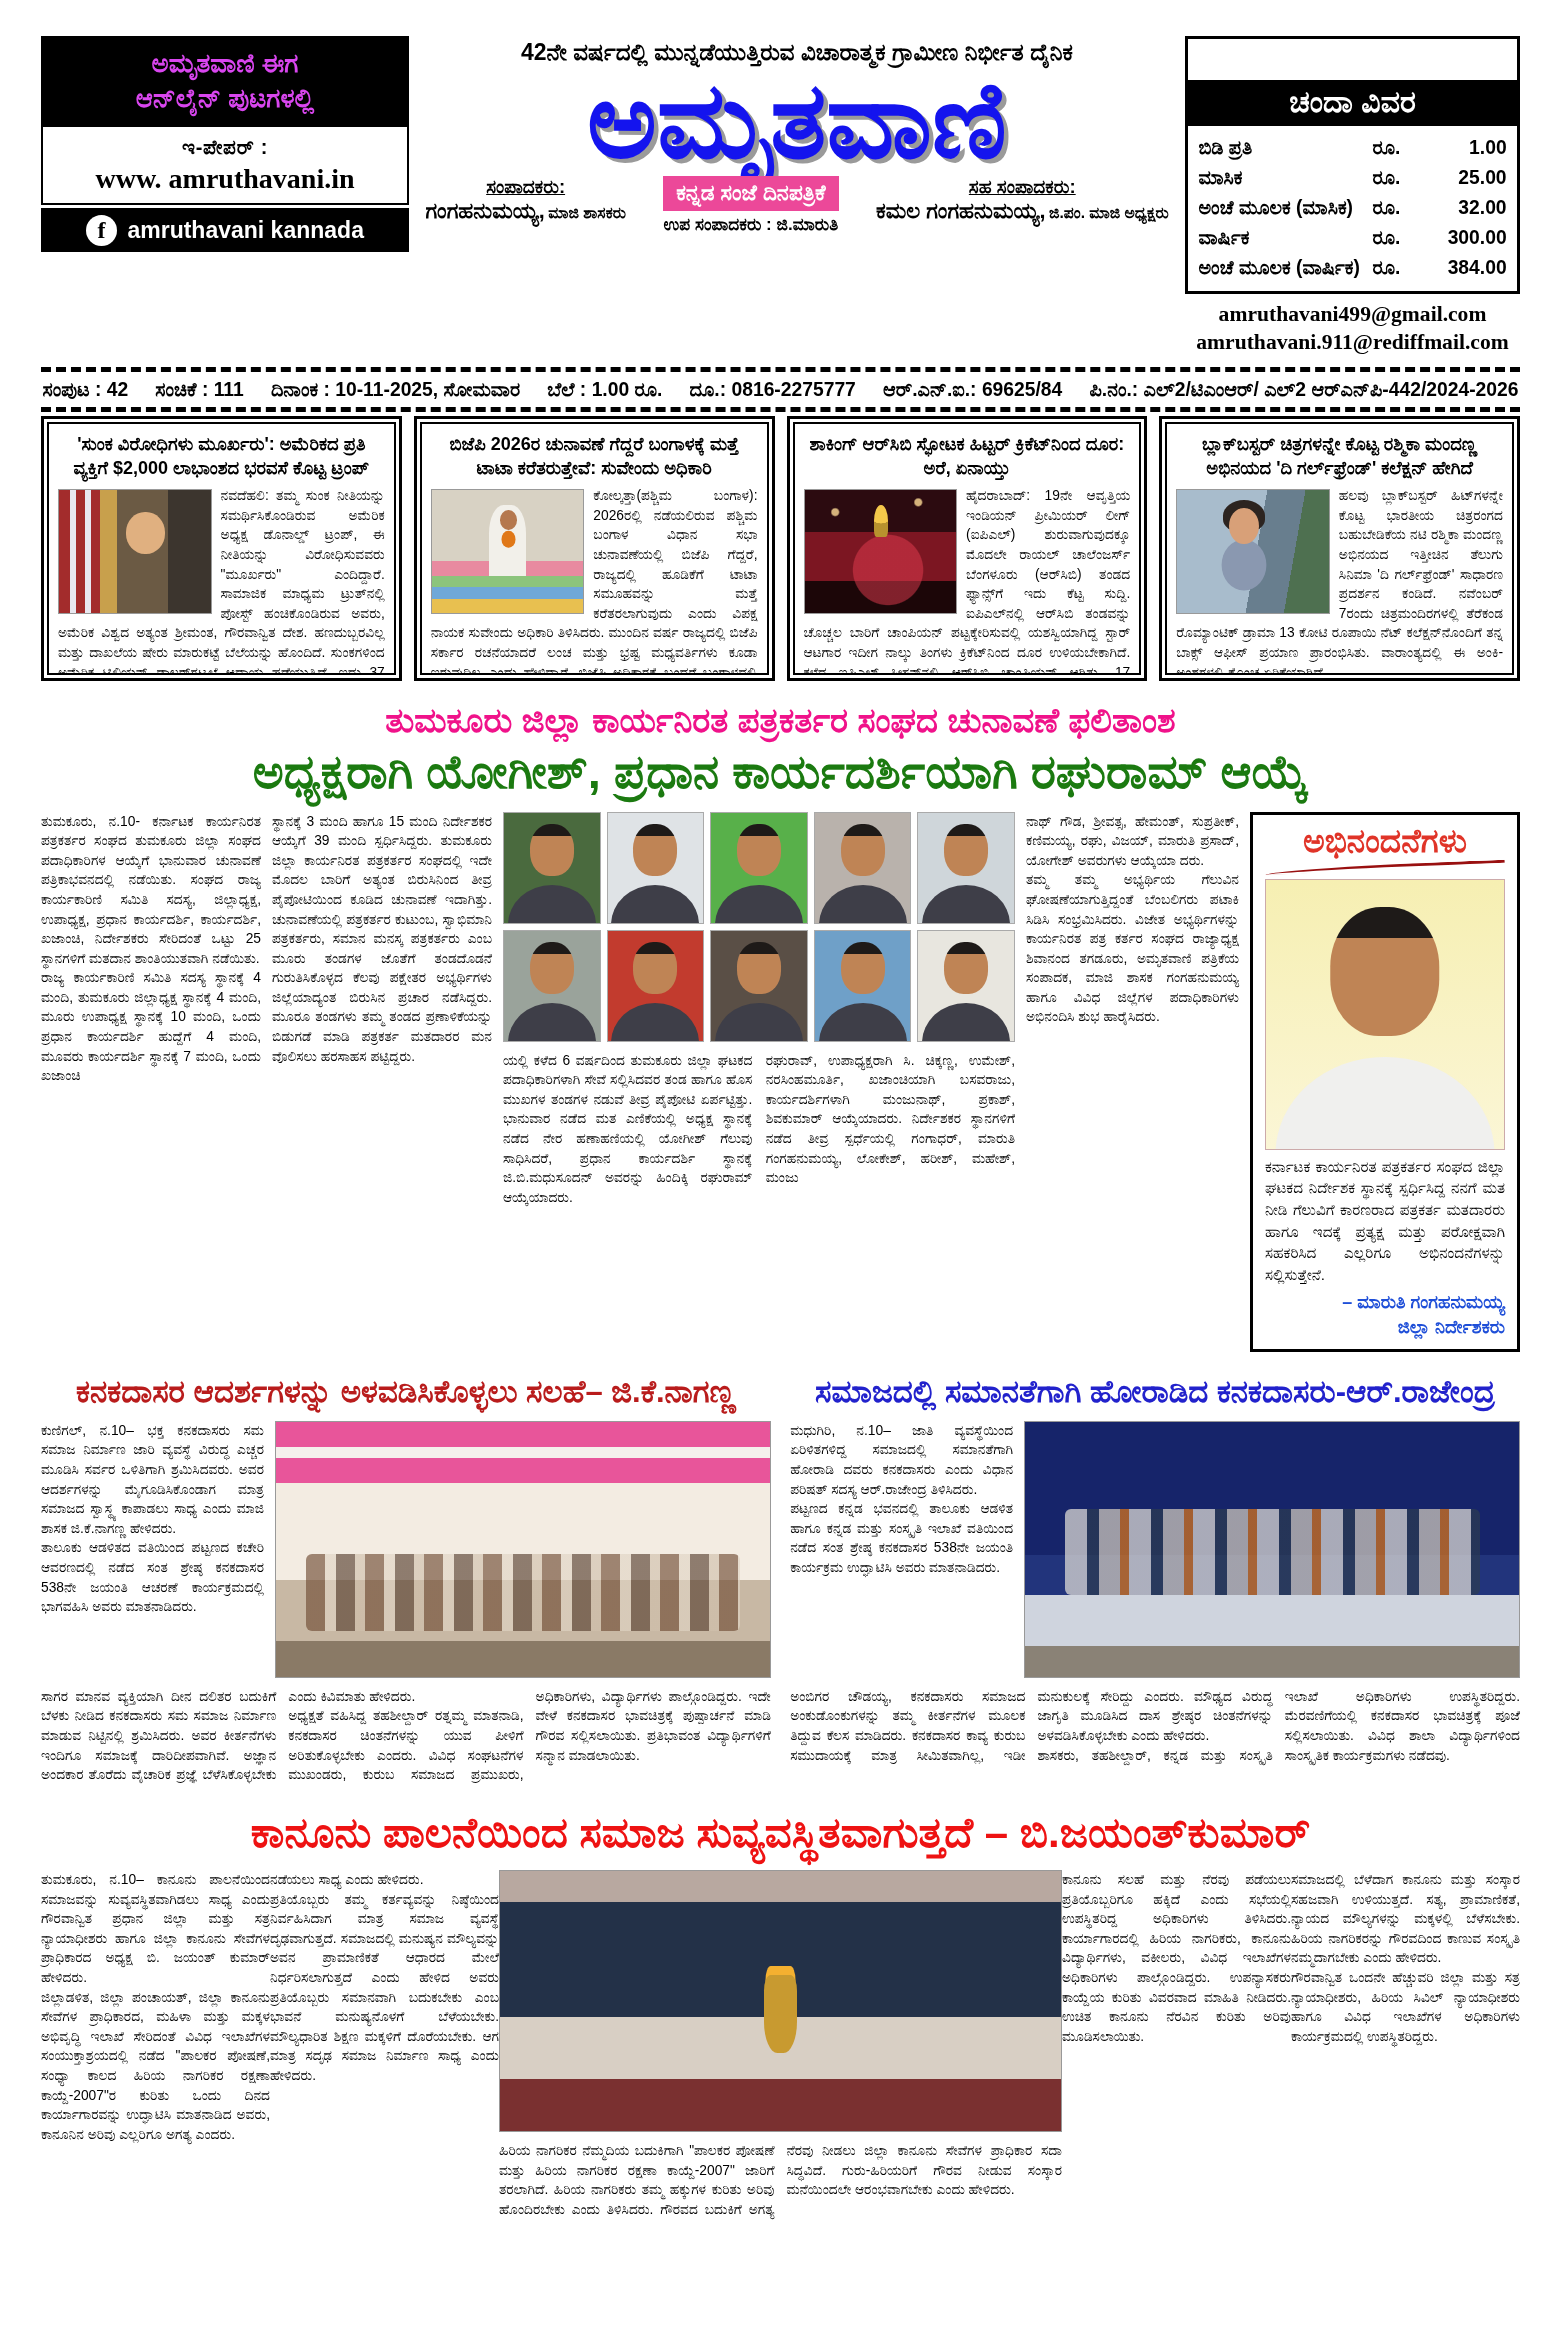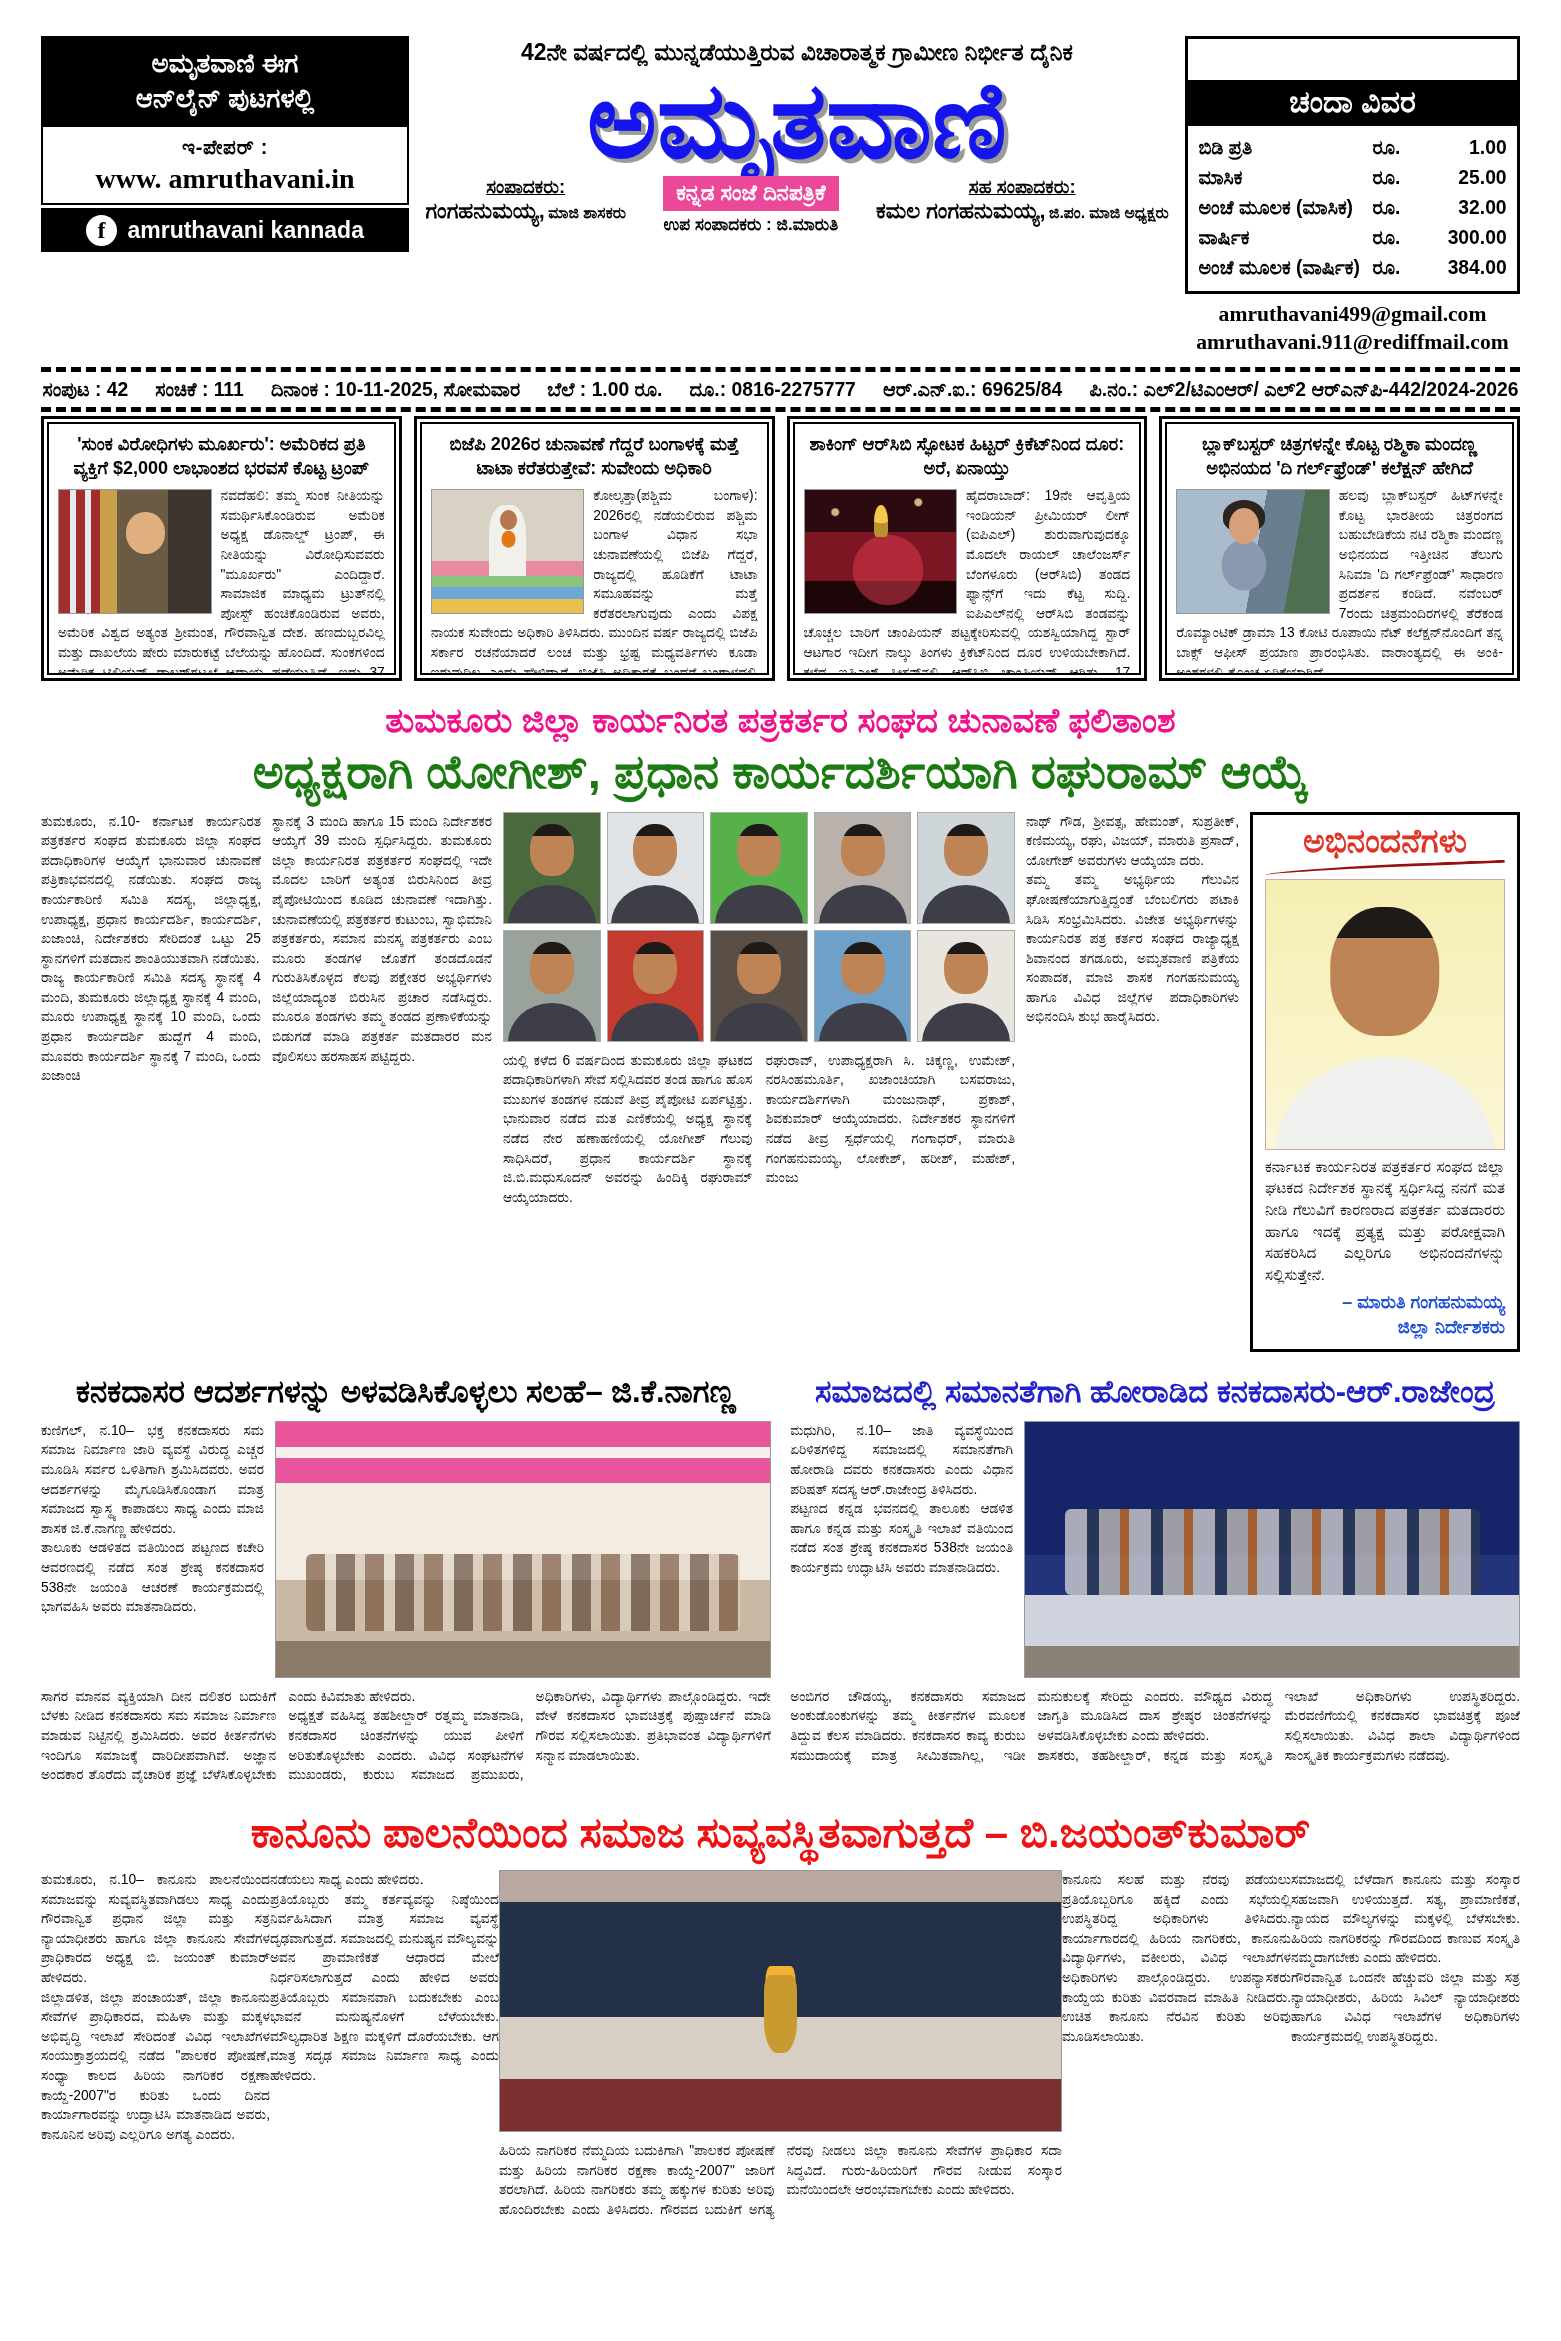--- a/index.html
+++ b/index.html
@@ -1,21 +1,21 @@
 <!DOCTYPE html>
 <html style="font-size:12px"><head>
 <meta charset="utf-8">
 <style>
   * { box-sizing: border-box; margin: 0; padding: 0; }
   body { background: #d8d8d8; font-family: "Liberation Sans", "DejaVu Sans", sans-serif; color: #000; }
   .page { width: 1561px; min-height: 2342px; margin: 0 auto; background: #fff; padding: 36px 41px 22px; }
 
   
   .hdr { display: grid; grid-template-columns: 368px 1fr 335px; gap: 16.4px; align-items: start; }
-  .online-top { background: #000; color: #ffffff; font-weight: bold; font-size: 26px; text-align: center; line-height: 1.35; padding: 10.4px 3px; }
+  .online-top { background: #000; color: #d946ef; font-weight: bold; font-size: 26px; text-align: center; line-height: 1.35; padding: 10.4px 3px; }
   .online-mid { border: 2.2px solid #000; border-top: none; text-align: center; padding: 9px 3px 7.4px; }
   .epaper { font-size: 20px; font-weight: bold; letter-spacing: 0.7px; }
   .website { font-size: 28px; font-weight: bold; font-family: "Liberation Serif", serif; margin-top: 4.5px; }
   .fb-bar { background: #000; color: #fff; display: flex; align-items: center; justify-content: center; gap: 10.4px; padding: 6.7px 3px; margin-top: 3px; }
   .fb-icon { width: 31px; height: 31px; border-radius: 50%; background: #fff; color: #000; font-family: "Liberation Serif", serif; font-weight: bold; font-size: 24px; display: flex; align-items: center; justify-content: center; flex: 0 0 auto; }
   .fb-text { font-size: 23px; font-weight: bold; }
   .hdr-c { text-align: center; }
   .tagline { font-size: 23px; font-weight: bold; margin-top: 3px; }
   .masthead { font-size: 106px; font-weight: bold; color: #1414ee; line-height: 1.02; text-shadow: 4.5px 3.7px 0 #9a9a9a; white-space: nowrap; }
   .editors { display: flex; justify-content: space-between; align-items: flex-start; margin-top: 1.5px; gap: 7.4px; }
@@ -87,21 +87,21 @@
   .ms-col3 { flex: 0 0 213px; }
   .sidebar { flex: 1; border: 3.7px solid #000; padding: 7.4px 12px 9px; }
   .sb-title { color: #e03428; font-size: 33px; font-weight: bold; text-align: center; }
   .sb-swoosh { height: 7.4px; border-top: 3px solid #991010; border-radius: 100% 0 0 0; transform: rotate(-2deg); margin: 3px 0 0; }
   .sb-text { font-size: 15.2px; }
   .sb-sign { color: #1f4fd8; font-weight: bold; font-size: 18px; text-align: right; margin-top: 4.5px; line-height: 1.4; }
 
   
   .midrow { display: grid; grid-template-columns: 1fr 1fr; gap: 19.3px; margin-top: 21px; }
   .mid-head { font-size: 31px; font-weight: bold; text-align: center; line-height: 1.25; margin-bottom: 9px; }
-  .mh-red { color: #000000; }
+  .mh-red { color: #b91c1c; }
   .mh-blue { color: #2222cc; }
   .mid-top { display: flex; gap: 11px; }
   .mid-intro { flex: 0 0 223px; }
   .mid-photo { flex: 1; height: 257px; border: 0.7px solid #999; }
   .mid-cols { column-count: 3; column-gap: 12px; margin-top: 9px; }
 
   
   .bot-head { color: #ee1212; font-size: 42px; font-weight: bold; text-align: center; margin: 24px 0 13.4px; }
   .bs-body { display: flex; }
   .bs-col { flex: 0 0 229px; }

